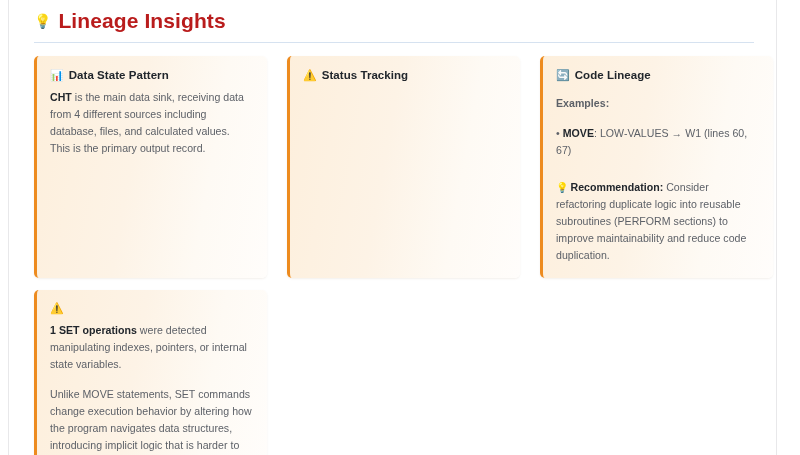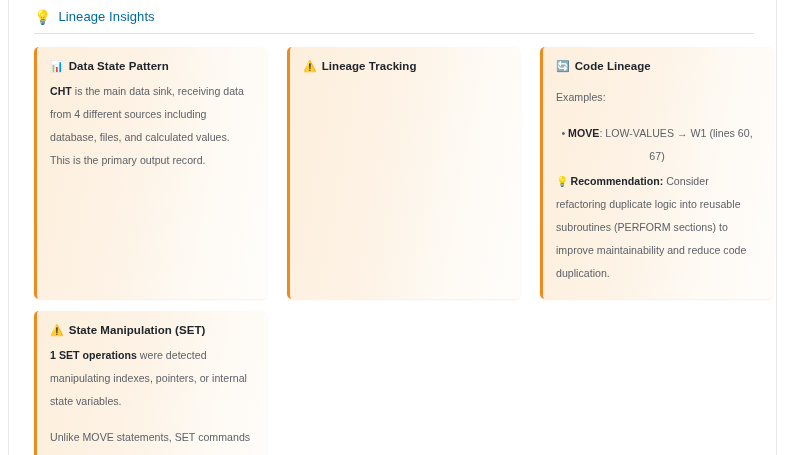--- a/index.html
+++ b/index.html
@@ -35,23 +35,23 @@
     align-items: center;
     gap: 7px;
   }
   #header-icon {
     font-size: 14px;
     line-height: 1;
     display: inline-block;
     filter: saturate(0.9);
   }
   #header-title {
-    font-size: 13px;
-    font-weight: 400;
-    color: #0369a1;
+    font-size: 21px;
+    font-weight: 700;
+    color: #b91c1c;
     letter-spacing: 0.1px;
     white-space: nowrap;
   }
   #header-divider {
     margin: 9px 22px 0 25px;
     height: 1px;
     background: #d6e2f0;
   }
 
   
@@ -90,46 +90,45 @@
   }
   .card-title .t-icon {
     font-size: 11px;
     line-height: 1;
     display: inline-block;
   }
 
   .card p {
     margin: 0;
     font-size: 10.6px;
-    line-height: 23px;
+    line-height: 17px;
     color: #5d6168;
     letter-spacing: 0.02px;
   }
   .card p + p { margin-top: 13px; }
   .card p b, .card p strong {
     color: #21262c;
     font-weight: 700;
   }
   .subhead {
     margin: 0;
     font-size: 10.6px;
-    font-weight: 400;
+    font-weight: 700;
     color: #21262c;
     line-height: 16.5px;
   }
   .examples-block { margin-top: 14px; }
   .bullet-line {
     margin: 1px 0 0 0;
     font-size: 10.6px;
     line-height: 16px;
     color: #5d6168;
-    text-align: center;
   }
   .bullet-line .dot { color: #5d6168; }
-  .rec-block { margin-top: 2px; }
+  .rec-block { margin-top: 20px; }
   .rec-block .rec-icon {
     font-size: 10px;
     display: inline-block;
     margin-right: 2px;
   }
 </style>
 </head>
 <body>
 
 <div id="panel">
@@ -148,21 +147,21 @@
         <span>Data State Pattern</span>
       </div>
       <p>
         <b>CHT</b><span> is the main data sink, receiving data from 4 different sources including database, files, and calculated values. This is the primary output record.</span>
       </p>
     </div>
 
     <div class="card tall-b">
       <div class="card-title">
         <span class="t-icon">⚠️</span>
-        <span>Lineage Tracking</span>
+        <span>Status Tracking</span>
       </div>
     </div>
 
     <div class="card tall-c">
       <div class="card-title">
         <span class="t-icon">🔄</span>
         <span>Code Lineage</span>
       </div>
 
       <div class="examples-block">
@@ -174,21 +173,20 @@
       </div>
 
       <div class="rec-block">
         <p><span class="rec-icon">💡</span><b>Recommendation:</b><span> Consider refactoring duplicate logic into reusable subroutines (PERFORM sections) to improve maintainability and reduce code duplication.</span></p>
       </div>
     </div>
 
     <div class="card tall-d">
       <div class="card-title">
         <span class="t-icon">⚠️</span>
-        <span>State Manipulation (SET)</span>
       </div>
       <p>
         <b>1 SET operations</b><span> were detected manipulating indexes, pointers, or internal state variables.</span>
       </p>
       <p>
         <span>Unlike MOVE statements, SET commands change execution behavior by altering how the program navigates data structures, introducing implicit logic that is harder to trace and refactor.</span>
       </p>
 
     </div>
 

